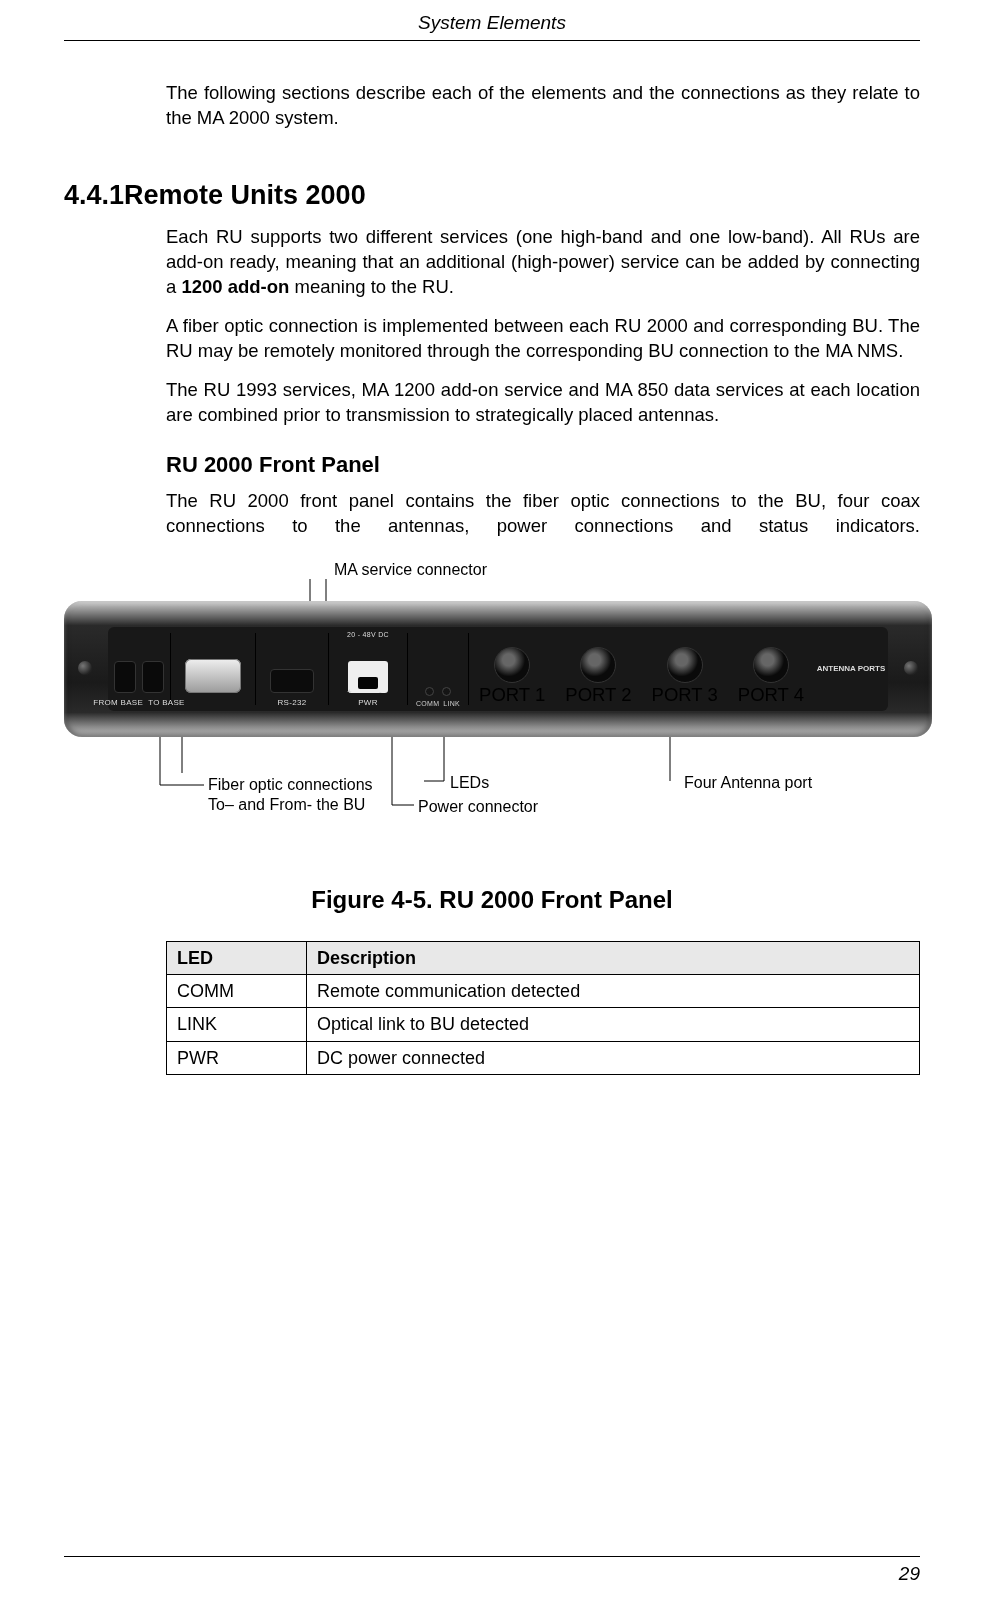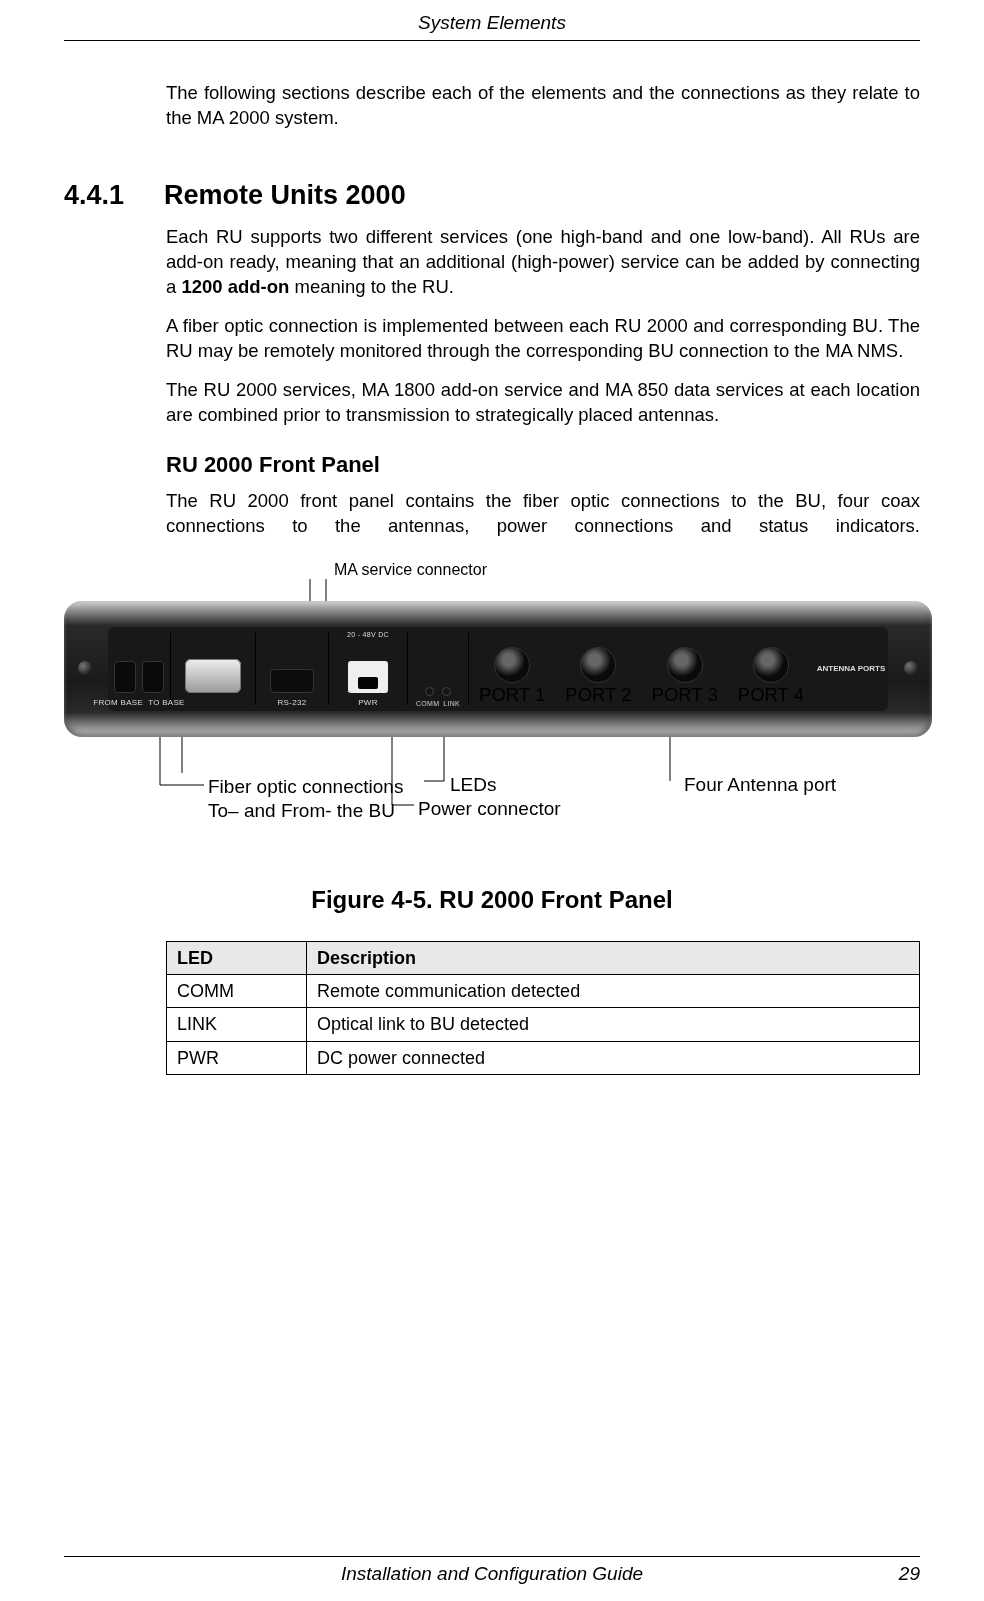--- a/index.html
+++ b/index.html
@@ -49,34 +49,34 @@
     position:absolute;left:64px;right:64px;bottom:14px;
     font-style:italic;font-size:19px;text-align:center;
   }
   .page-number{
     position:absolute;right:0;bottom:0;font-style:italic;
   }
   .body-col{ margin-left:102px; }
   p{margin:0 0 14px 0; text-align:justify;}
   .justify-full{text-align:justify; text-align-last:justify;}
   .h-section{
-    display:flex;align-items:baseline;gap:40px;
+    display:flex;align-items:baseline;
     margin:46px 0 12px -102px;
   }
   .h-num{font-size:27px;font-weight:700;}
   .h-title{font-size:27px;font-weight:700;}
   .h-sub{font-size:22px;font-weight:700;margin:22px 0 10px 0;}
 
   
   .panel-wrap{position:relative;height:300px;margin-top:20px;margin-left:-102px;}
   .callout-top{
     position:absolute;left:270px;top:0;font-size:16px;
   }
   .callout-bottom{
-    position:absolute;font-size:19px;line-height:1.25;
+    position:absolute;font-size:16px;line-height:1.25;
   }
   .leader{stroke:#000;stroke-width:1;fill:none;}
   .panel{
     position:absolute;left:0;top:42px;width:868px;height:136px;
     border-radius:18px;
     background:linear-gradient(#cfcfcf,#2a2a2a 18%,#1a1a1a 60%,#2a2a2a 82%,#cfcfcf);
     box-shadow:inset 0 2px 4px rgba(255,255,255,.4), inset 0 -2px 6px rgba(0,0,0,.6);
     overflow:hidden;
   }
   .panel-inner{
@@ -145,21 +145,21 @@
 
     <div class="h-section">
       <span class="h-num">4.4.1</span>
       <span class="h-title">Remote Units 2000</span>
     </div>
 
     <p>
       <span>Each RU supports two different services (one high-band and one low-band).  All RUs are add-on ready, meaning that an additional (high-power) service can be added by connecting a </span><b>1200 add-on</b><span> meaning to the RU.</span>
     </p>
     <p>A fiber optic connection is implemented between each RU 2000 and corresponding BU. The RU may be remotely monitored through the corresponding BU connection to the MA NMS.</p>
-    <p>The RU 2000 services, MA 1800 add-on service and MA 850 data services at each location are combined prior to transmission to strategically placed antennas.</p>
+    <p>The RU 1993 services, MA 1200 add-on service and MA 850 data services at each location are combined prior to transmission to strategically placed antennas.</p>
 
     <div class="h-sub">RU 2000 Front Panel</div>
     <p class="justify-full">The RU 2000 front panel contains the fiber optic connections to the BU, four coax connections to the antennas, power connections and status indicators.</p>
 
     <div class="panel-wrap">
       <div class="callout-top">MA service connector</div>
 
       <svg width="868" height="300" style="position:absolute;left:0;top:0;pointer-events:none">
 
         <path class="leader" d="M262 20 V80"></path>
@@ -279,16 +279,15 @@
         <tr>
           <td>PWR</td>
           <td>DC power connected</td>
         </tr>
       </tbody>
     </table>
   </div>
 
   <hr class="foot-rule">
   <div class="running-foot">
-    <span>Installation and Configuration Guide</span>
     <span class="page-number">29</span>
   </div>
 </div>
 
 </body></html>

